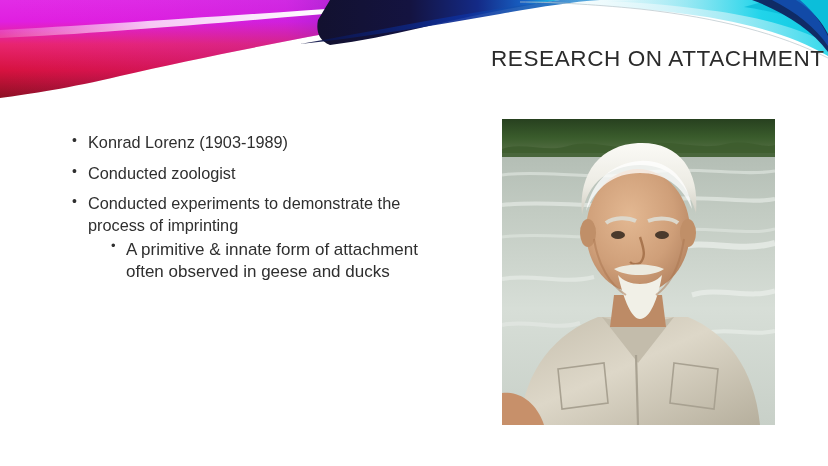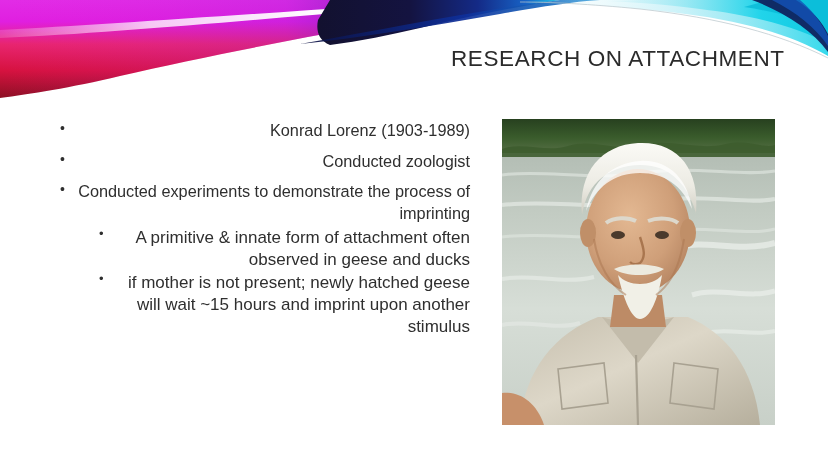--- a/index.html
+++ b/index.html
@@ -30,42 +30,41 @@
   }
   #banner svg {
     display: block;
     width: 828px;
     height: 112px;
   }
 
   
   #title {
     position: absolute;
-    left: 451px;
+    left: 491px;
     top: 46px;
     width: 330px;
     font-size: 22.5px;
     font-weight: 300;
     letter-spacing: 0.6px;
     color: #2b2b2b;
     white-space: nowrap;
   }
 
   
   #body-text {
     position: absolute;
     left: 58px;
     top: 120px;
     width: 412px;
   }
   ul.lvl1, ul.lvl2 {
-    margin: 0;
+    margin: 12px;
     padding: 0;
     list-style: none;
-    text-align: right;
   }
   ul.lvl1 > li {
     position: relative;
     padding-left: 18px;
     font-size: 16.3px;
     line-height: 1.32;
     color: #2f2f2f;
     margin-bottom: 9px;
   }
   ul.lvl1 > li::before {
@@ -201,23 +200,20 @@
       </li>
       <li>
         <span>Conducted zoologist</span>
       </li>
       <li class="tight">
         <span>Conducted experiments to demonstrate the process of imprinting</span>
         <ul class="lvl2">
           <li>
             <span>A primitive &amp; innate form of attachment often observed in geese and ducks</span>
           </li>
-          <li>
-            <span>if mother is not present; newly hatched geese will wait ~15 hours and imprint upon another stimulus</span>
-          </li>
         </ul>
       </li>
     </ul>
   </div>
 
   <div id="photo">
     <svg viewBox="0 0 273 306" preserveAspectRatio="none">
       <defs>
         <linearGradient id="pWater" x1="0" y1="0" x2="0" y2="1">
           <stop offset="0%" stop-color="#aab5ac"></stop>

